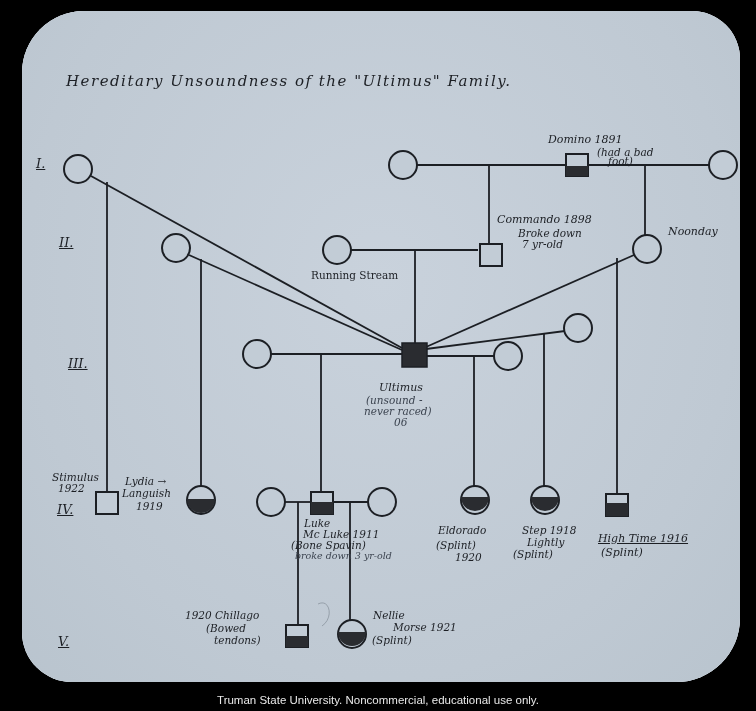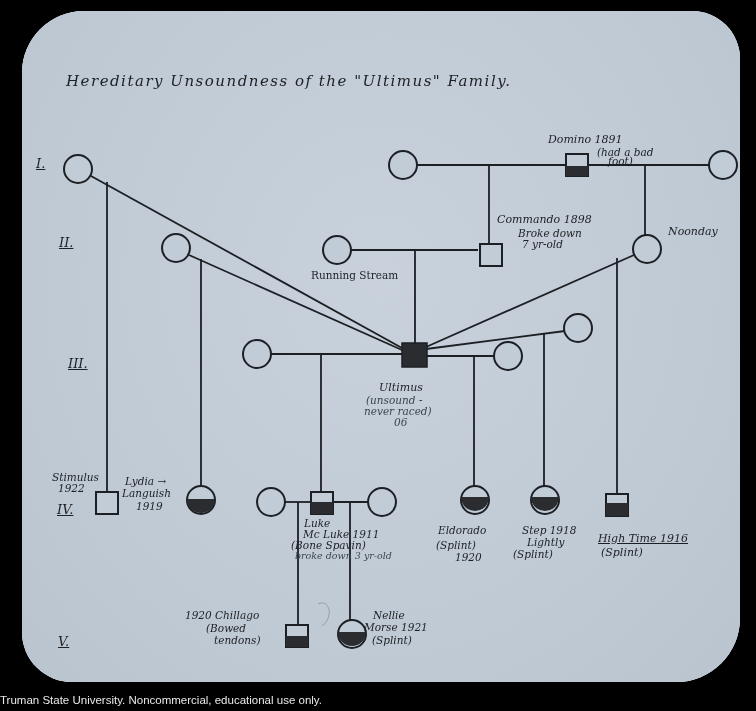--- a/index.html
+++ b/index.html
@@ -20,21 +20,21 @@
     .lbl {
       position: absolute; font-style: italic; color: #1c1f24; white-space: nowrap;
       font-family: "DejaVu Serif", serif; line-height: 1.05;
     }
     .title { font-size: 15px; letter-spacing: 1.5px; left: 66px; top: 74px; }
     .gen { font-size: 13px; text-decoration: underline; }
     .sm { font-size: 10.5px; }
     .md { font-size: 11px; }
     .faint { color: #3c4450; }
     .caption {
-      position: absolute; left: 0; width: 756px; top: 694px; 
+      position: absolute; left: 0; width: 756px; top: 694px; text-align: center;
       color: #e9e9e9; font-family: "Liberation Sans", sans-serif; font-size: 11.5px;
     }
   </style>
 </head>
 <body>
 
 <div class="slide">
   <div class="slide-noise"></div>
 </div>
 
@@ -173,16 +173,16 @@
 <div class="lbl sm" style="left:513px;top:549px;">(Splint)</div>
 
 <div class="lbl md" style="left:598px;top:533px;text-decoration:underline;">High Time 1916</div>
 <div class="lbl md" style="left:601px;top:547px;">(Splint)</div>
 
 <div class="lbl sm" style="left:185px;top:610px;">1920 Chillago</div>
 <div class="lbl sm" style="left:206px;top:623px;">(Bowed</div>
 <div class="lbl sm" style="left:214px;top:635px;">tendons)</div>
 
 <div class="lbl sm" style="left:373px;top:610px;">Nellie</div>
-<div class="lbl sm" style="left:364px;top:622px;">Morse 1921</div>
+<div class="lbl sm" style="left:393px;top:622px;">Morse 1921</div>
 <div class="lbl sm" style="left:372px;top:635px;">(Splint)</div>
 
 <div class="caption">Truman State University.  Noncommercial, educational use only.</div>
 
 </body></html>

